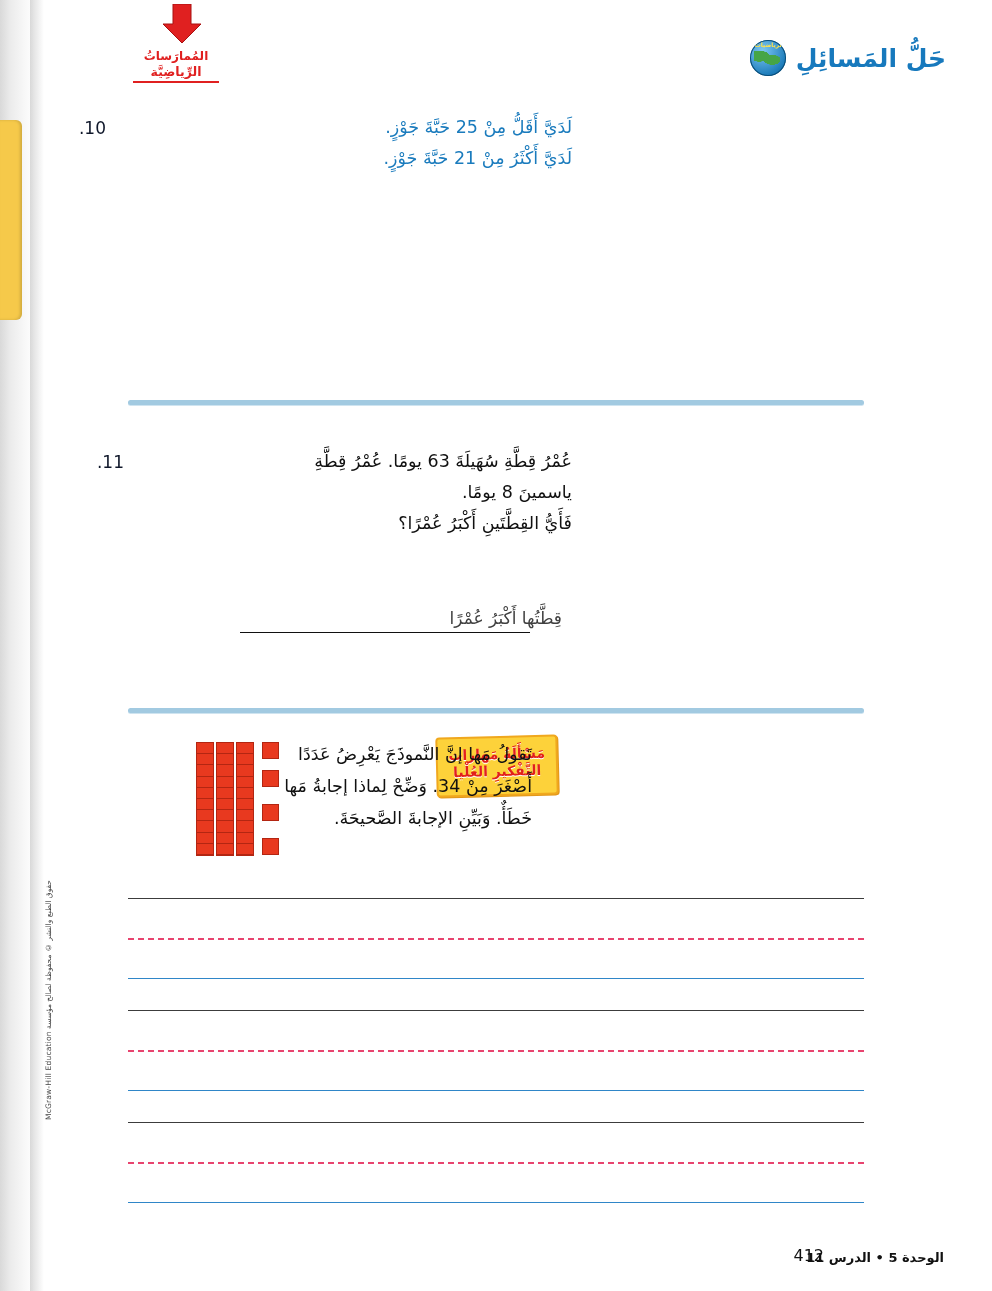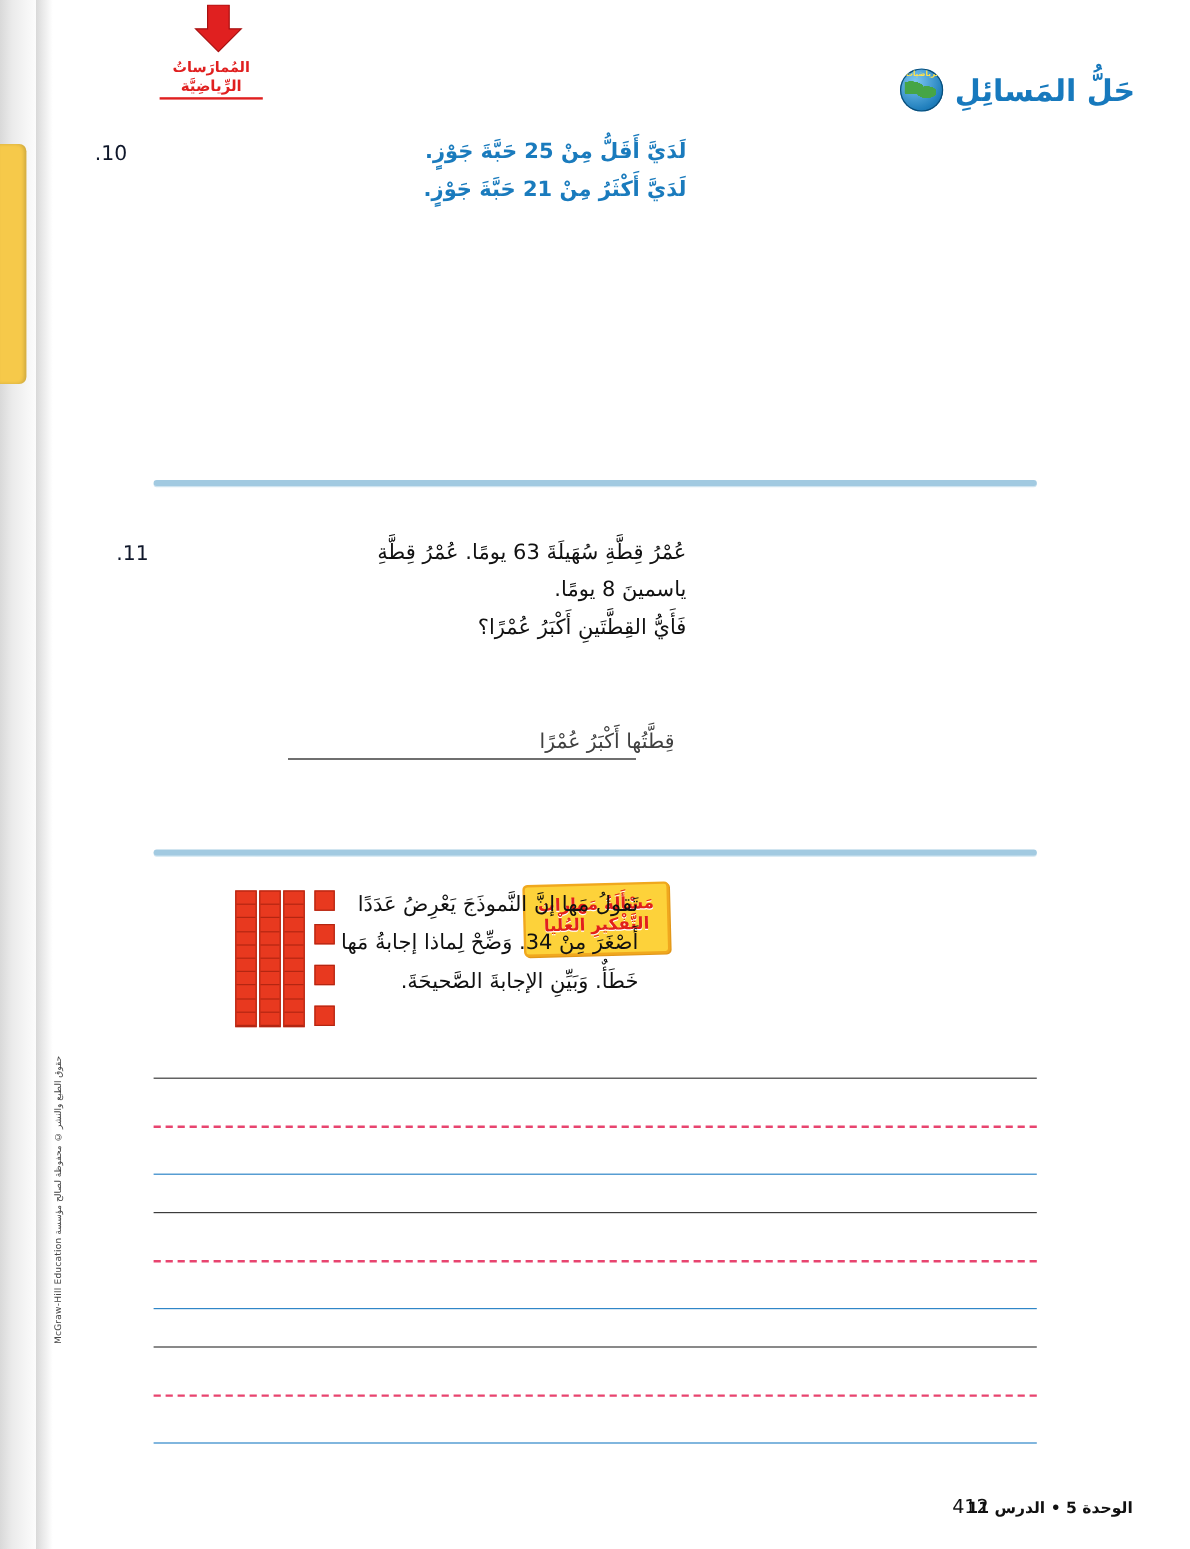--- a/index.html
+++ b/index.html
@@ -62,21 +62,20 @@
     margin: 1px auto 0 auto;
   }
 
   
   .header {
     position: absolute;
     right: 46px; top: 40px;
     display: flex;
     align-items: center;
     gap: 10px;
-    margin-top: 17px;
   }
   .header-title {
     color: #1779bd;
     font-size: 25px;
     font-weight: bold;
     direction: rtl;
   }
   .globe-icon {
     width: 36px; height: 36px;
     border-radius: 50%;
@@ -245,21 +244,21 @@
 </div>
 
 <div class="header">
   <div class="header-title">حَلُّ المَسائِلِ</div>
   <div class="globe-icon">
     <span class="cap">الرياضيات</span>
   </div>
 </div>
 
 <div class="num" style="right:886px; top:118px;">10.</div>
-<div class="problem" style="right:420px; top:112px; width:446px; text-align:right;font-weight:bold;">
+<div class="problem" style="right:420px; top:112px; width:446px; text-align:right;">
   <div class="blue">لَدَيَّ أَقَلُّ مِنْ 25 حَبَّةَ جَوْزٍ.</div>
   <div class="blue">لَدَيَّ أَكْثَرُ مِنْ 21 حَبَّةَ جَوْزٍ.</div>
 </div>
 
 <div class="divider" style="left:128px; top:400px; width:736px;"></div>
 
 <div class="num" style="right:868px; top:452px;">11.</div>
 <div class="problem" style="right:420px; top:446px; width:446px; text-align:right;">
   <div>عُمْرُ قِطَّةِ سُهَيلَةَ 63 يومًا. عُمْرُ قِطَّةِ</div>
   <div>ياسمينَ 8 يومًا.</div>

